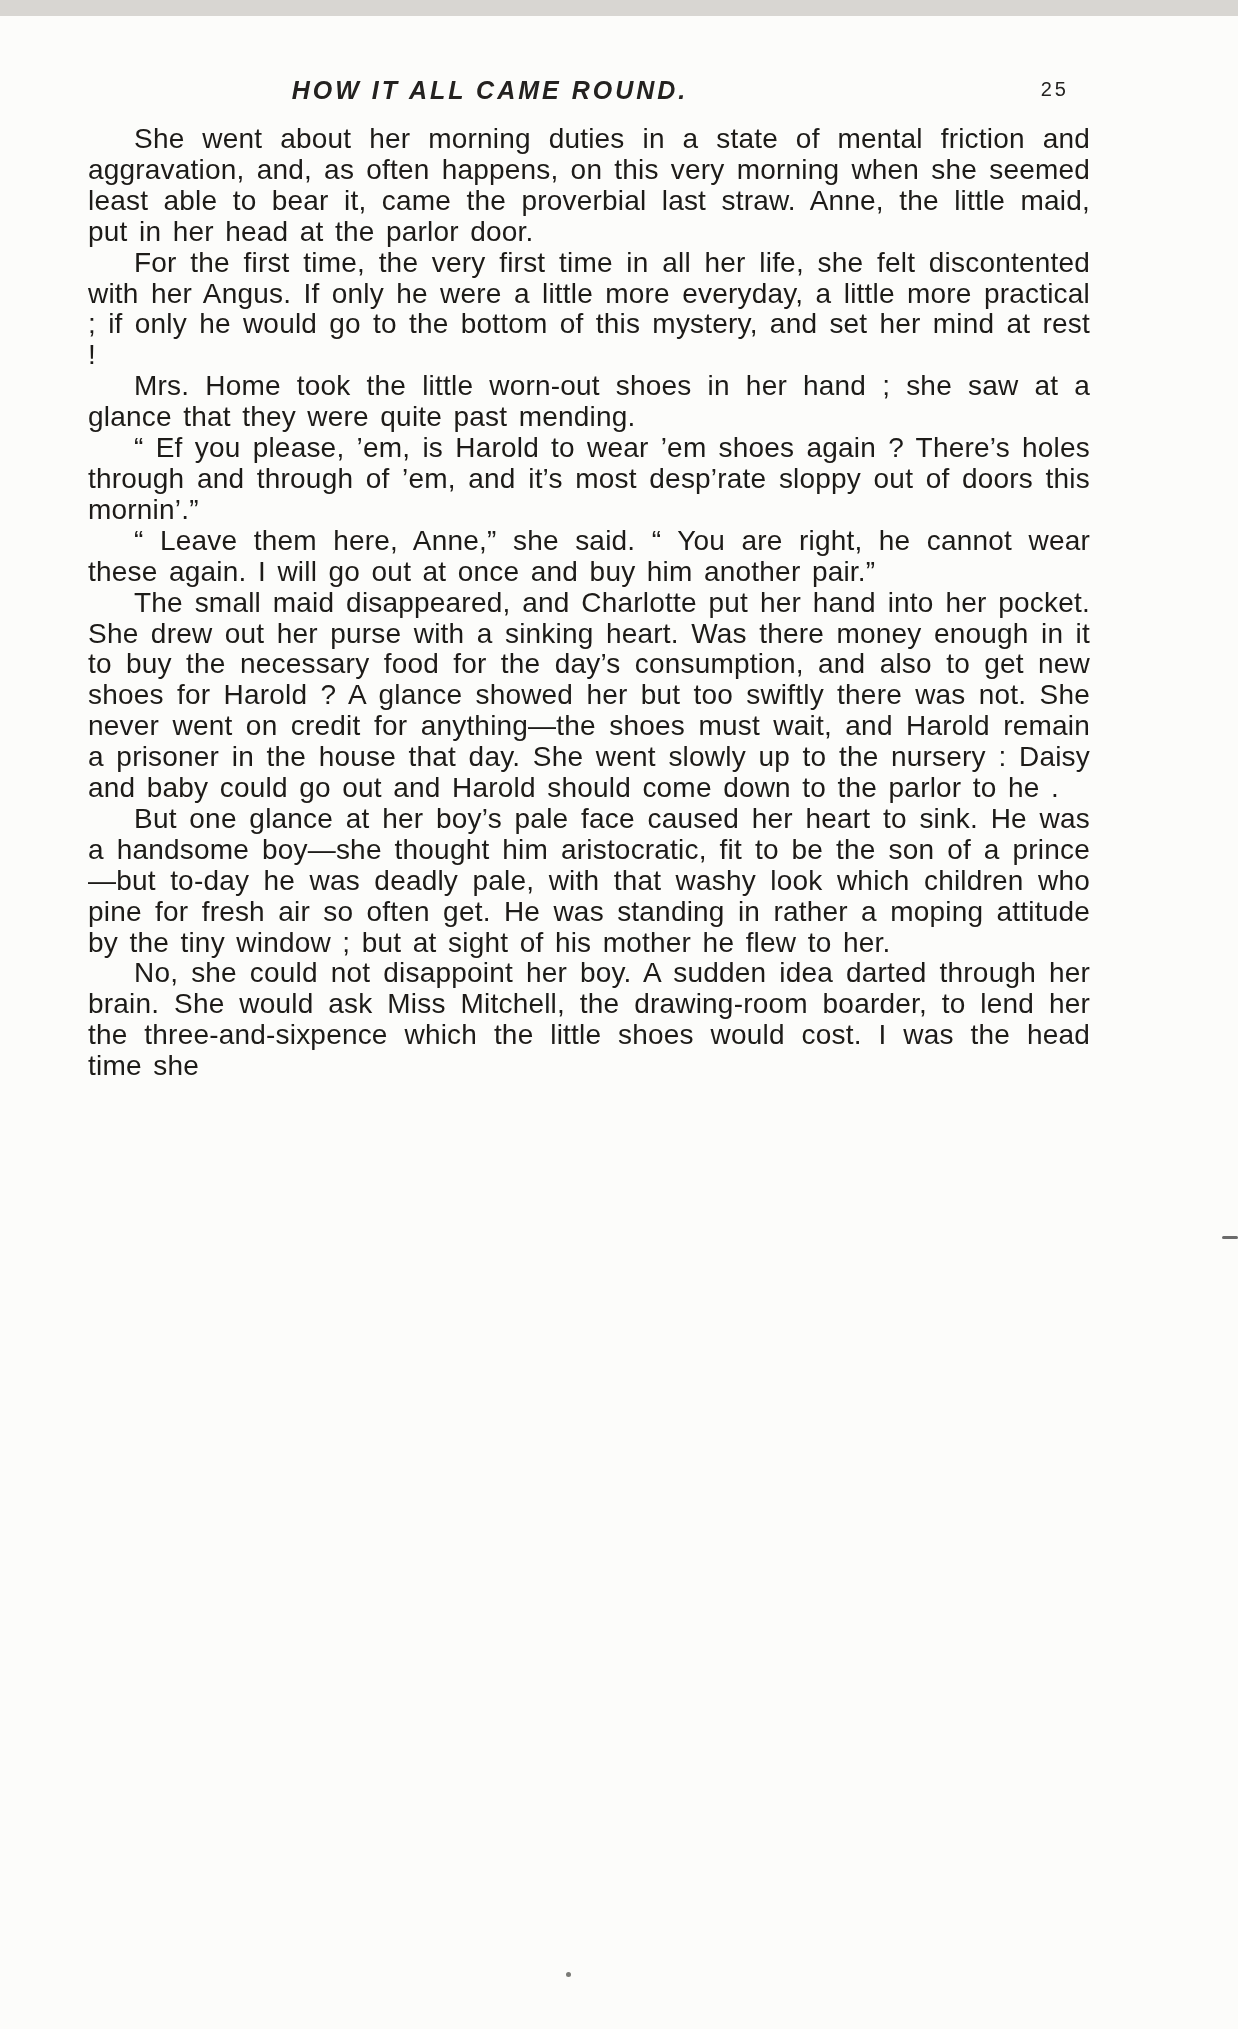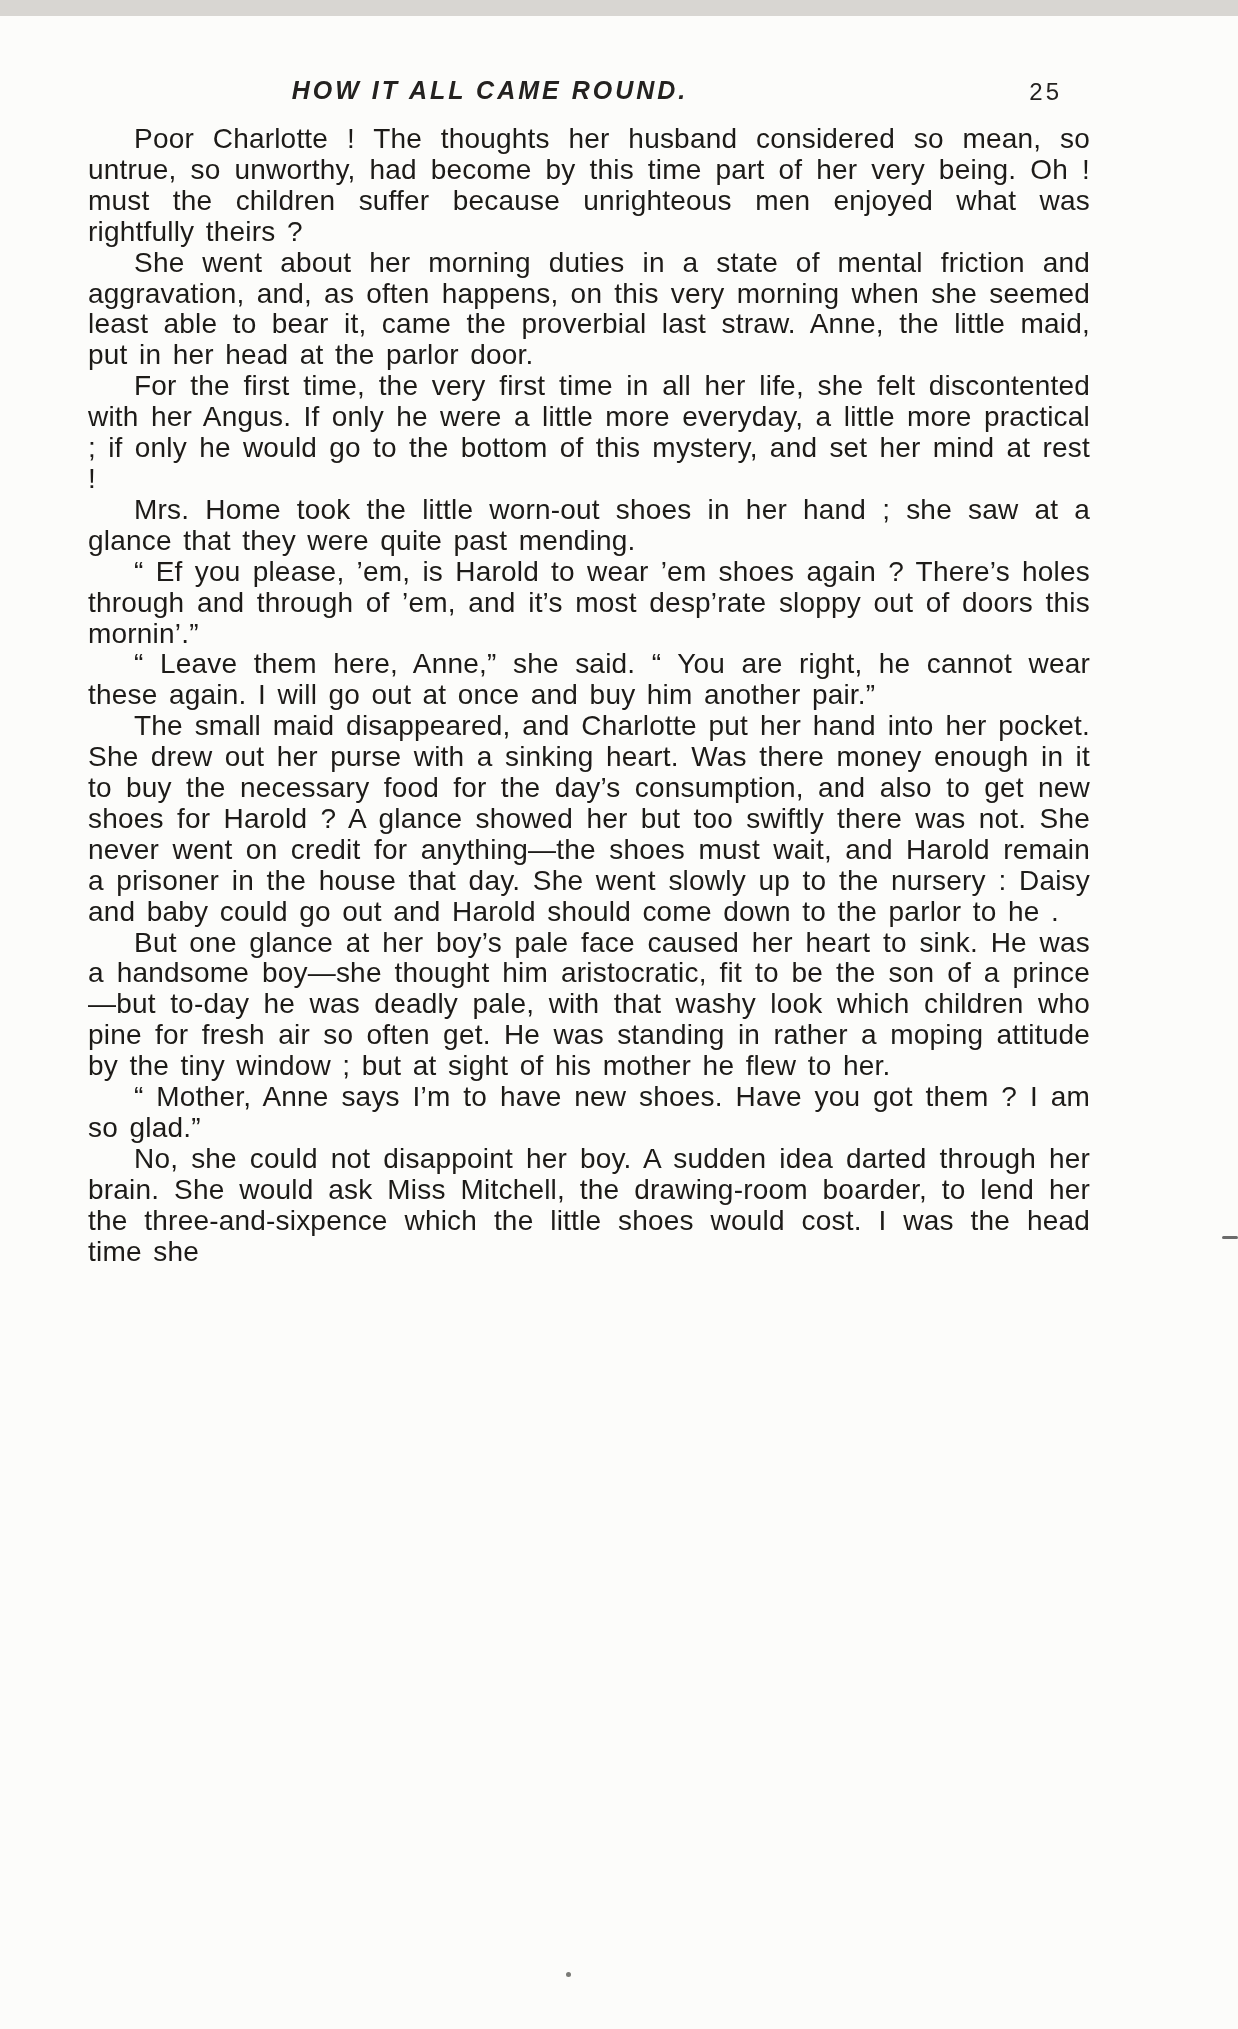--- a/index.html
+++ b/index.html
@@ -31,23 +31,23 @@
     transform: translateX(-50%);
     white-space: nowrap;
     font-style: italic;
     font-weight: 700;
     font-size: 25px;
     letter-spacing: 3px;
     color: #242220;
   }
   .page-number {
     position: absolute;
-    right: 28px;
+    right: 21px;
     top: 2px;
-    font-size: 24px;
+    font-size: 20px;
     letter-spacing: 3px;
     color: #242220;
   }
   .page-body {
     position: absolute;
     top: 108px;
     left: 88px;
     width: 1002px;
     font-size: 28px;
     line-height: 30.9px;
@@ -94,29 +94,27 @@
 <body>
 
 <div class="page">
 
   <header class="page-header">
     <span class="running-title">HOW IT ALL CAME ROUND.</span>
     <span class="page-number">25</span>
   </header>
 
   <main class="page-body">
-    <p class="para">Poor Charlotte !  The thoughts her husband considered so mean, so untrue, so unworthy, had become by this time part of her very being.  Oh !  must the children suffer because unrighteous men enjoyed what was rightfully theirs ?</p>
     <p class="para">She went about her morning duties in a state of mental friction and aggravation, and, as often happens, on this very morning when she seemed least able to bear it, came the proverbial last straw.  Anne, the little maid, put in her head at the parlor door.</p>
     <p class="para">For the first time, the very first time in all her life, she felt discontented with her Angus.  If only he were a little more everyday, a little more practical ; if only he would go to the bottom of this mystery, and set her mind at rest !</p>
     <p class="para">Mrs. Home took the little worn-out shoes in her hand ; she saw at a glance that they were quite past mending.</p>
     <p class="para">“ Ef you please, ’em, is Harold to wear ’em shoes again ? There’s holes through and through of ’em, and it’s most desp’rate sloppy out of doors this mornin’.”</p>
     <p class="para">“ Leave them here, Anne,” she said.  “ You are right, he cannot wear these again.  I will go out at once and buy him another pair.”</p>
     <p class="para">The small maid disappeared, and Charlotte put her hand into her pocket.  She drew out her purse with a sinking heart.  Was there money enough in it to buy the necessary food for the day’s consumption, and also to get new shoes for Harold ?  A glance showed her but too swiftly there was not.  She never went on credit for anything—the shoes must wait, and Harold remain a prisoner in the house that day.  She went slowly up to the nursery : Daisy and baby could go out and Harold should come down to the parlor to he .</p>
     <p class="para">But one glance at her boy’s pale face caused her heart to sink.  He was a handsome boy—she thought him aristocratic, fit to be the son of a prince—but to-day he was deadly pale, with that washy look which children who pine for fresh air so often get.  He was standing in rather a moping attitude by the tiny window ; but at sight of his mother he flew to her.</p>
-    <p class="para">“ Mother, Anne says I’m to have new shoes.  Have you got them ?  I am so glad.”</p>
     <p class="para">No, she could not disappoint her boy.  A sudden idea darted through her brain.  She would ask Miss Mitchell, the drawing-room boarder, to lend her the three-and-sixpence which the little shoes would cost.  I was the head time she</p>
   </main>
 
   <div class="artifact-dash"></div>
   <div class="artifact-dot"></div>
   <div class="artifact-corner"></div>
 
 </div>
 
 </body></html>

